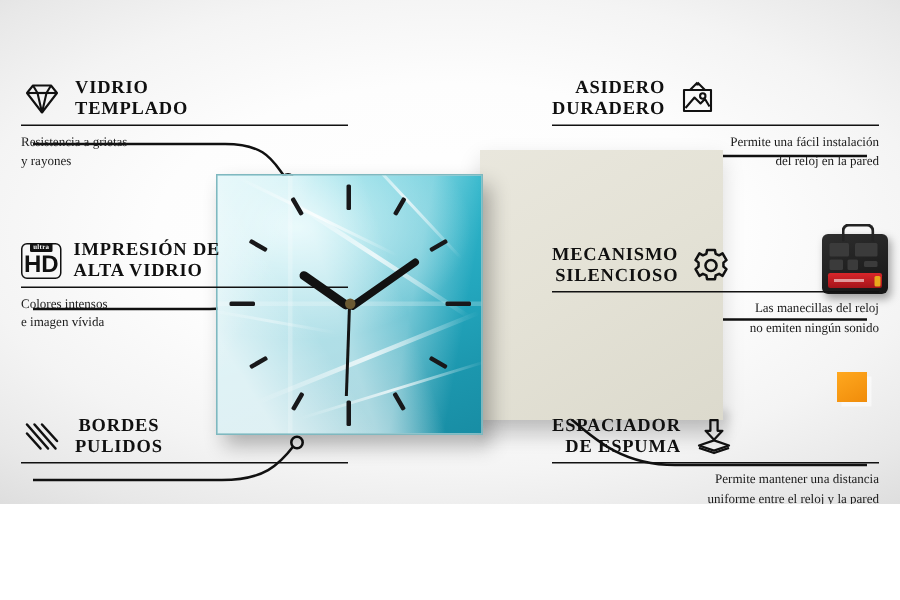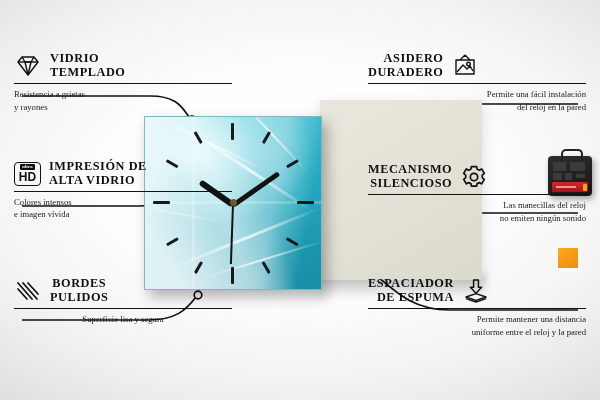--- a/index.html
+++ b/index.html
@@ -2,21 +2,21 @@
 <html><head>
 <meta charset="utf-8">
 <style>
   html,body{margin:0;padding:0;}
   body{
     width:600px;height:400px;overflow:hidden;
     font-family:"Liberation Serif", serif;
     background:#ffffff;
   }
   #stage{
-    position:relative;width:600px;height:400px;overflow:hidden;
+    position:relative;width:600px;height:336px;overflow:hidden;
     background:
       radial-gradient(ellipse 78% 70% at 50% 46%, #ffffff 0%, #fdfdfd 42%, #f4f4f4 68%, #e8e8e8 88%, #dedede 100%);
   }
   
   .feat{position:absolute;width:218px;}
   .feat .head{display:flex;align-items:center;gap:8px;}
   .feat.right .head{justify-content:flex-start;}
   .titlewrap{display:flex;flex-direction:column;line-height:1.12;}
   .feat .t1,.feat .t2{
     font-family:"Liberation Serif", serif;
@@ -42,21 +42,21 @@
   #f-espac   {left:368px; top:277px; text-align:right;}
 
   
   .hdbadge{
     width:27px;height:24px;border:1.6px solid #111;border-radius:4px;
     display:flex;flex-direction:column;align-items:center;justify-content:center;
     flex:0 0 27px;box-sizing:border-box;
   }
   .hdbadge .u{font-size:4.6px;font-weight:700;letter-spacing:.2px;color:#111;line-height:1;
     background:#111;color:#fff;padding:.6px 2px;border-radius:1px;}
-  .hdbadge .h{font-size:12px;font-weight:700;color:#111;line-height:1;margin-top:1px;
+  .hdbadge .h{font-size:16px;font-weight:700;color:#111;line-height:1;margin-top:1px;
     font-family:"Liberation Sans", sans-serif;}
 
   
   #wires{position:absolute;left:0;top:0;width:600px;height:400px;pointer-events:none;}
 
   
   #scene{position:absolute;left:130px;top:98px;width:352px;height:205px;}
   #wall{
     position:absolute;left:190px;top:2px;width:162px;height:180px;
     background:linear-gradient(150deg,#e9e7dd 0%,#e4e2d6 45%,#dcdacd 100%);
@@ -233,21 +233,20 @@
               <path d="M4 12 L13 22"></path>
         </g>
           </svg>
       </span>
       <span class="titlewrap">
         <span class="t1">BORDES</span>
         <span class="t2">PULIDOS</span>
       </span>
     </div>
     <div class="rule"></div>
-    <div class="desc">Superficie lisa y segura</div>
   </div>
 
   <div class="feat right" id="f-asidero">
     <div class="head">
       <span class="titlewrap">
         <span class="t1">ASIDERO</span>
         <span class="t2">DURADERO</span>
       </span>
       <span class="ic">
         <svg viewBox="0 0 28 28">

